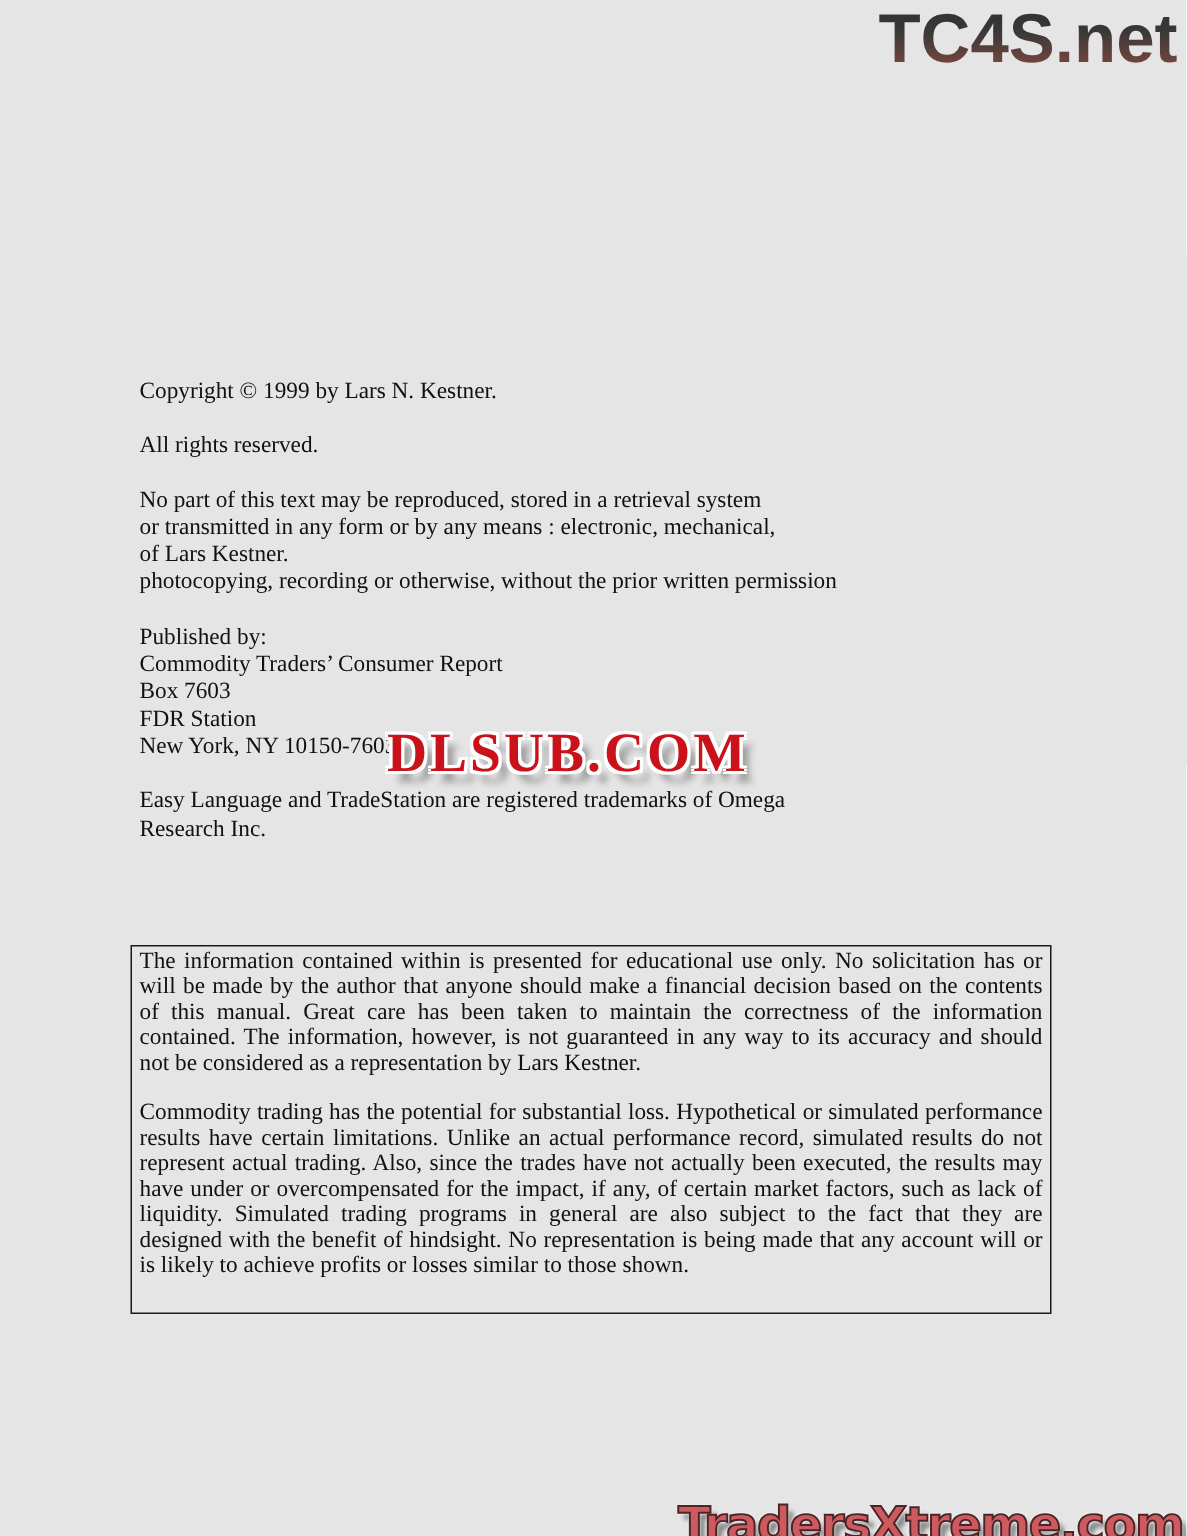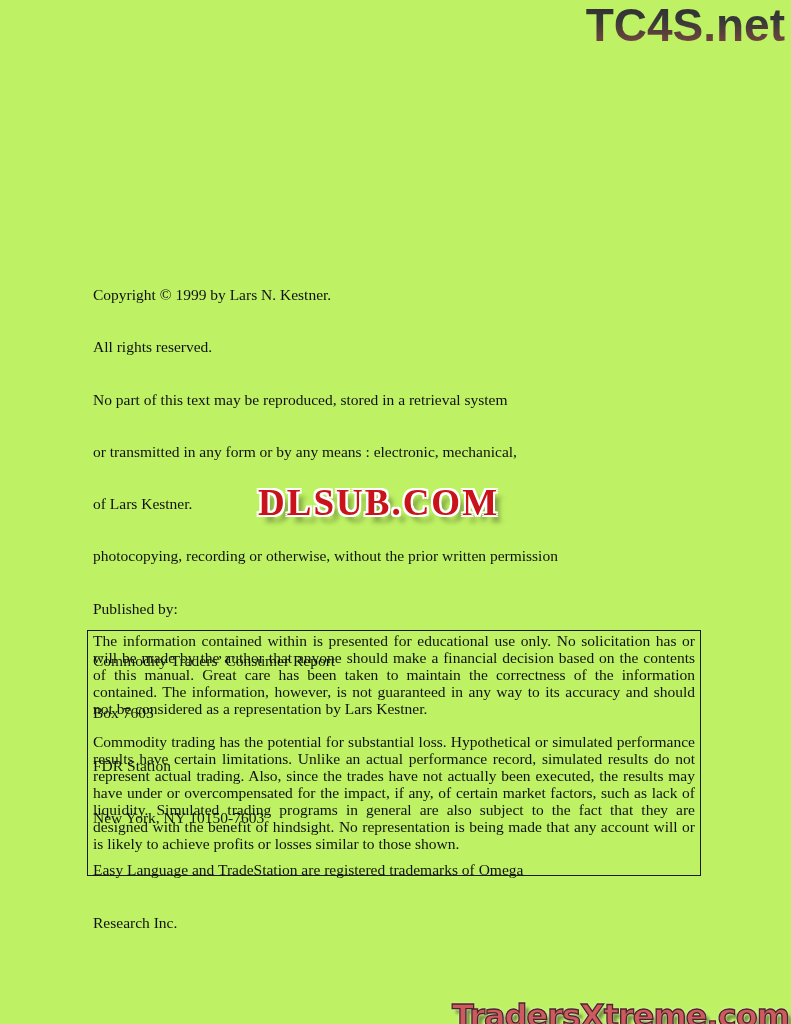--- a/index.html
+++ b/index.html
@@ -1,20 +1,20 @@
 <!DOCTYPE html>
 <html><head>
 <meta charset="utf-8">
 <style>
   html, body { margin: 0; padding: 0; background: #ffffff; }
   .page {
     position: relative;
     width: 791px;
     height: 1024px;
-    background: #bef264;
+    background: #e5e5e5;
     overflow: hidden;
     font-family: "Liberation Serif", serif;
     color: #111111;
   }
 
   
   .logo-top {
     position: absolute;
     top: -2px;
     right: 6px;
@@ -31,21 +31,21 @@
   
   .main-text {
     position: absolute;
     left: 93px;
     top: 252px;
     width: 668px;
     font-size: 15.5px;
     line-height: 18.3px;
   }
   .group { margin: 0 0 18px 0; }
-  .ln { white-space: nowrap; margin-top: 34px; }
+  .ln { white-space: nowrap; }
   .italic { }
 
   
   .dlsub-badge {
     position: absolute;
     left: 258px;
     top: 481px;
     font-family: Liberation Serif, serif;
     font-weight: bold;
     font-size: 37px;

